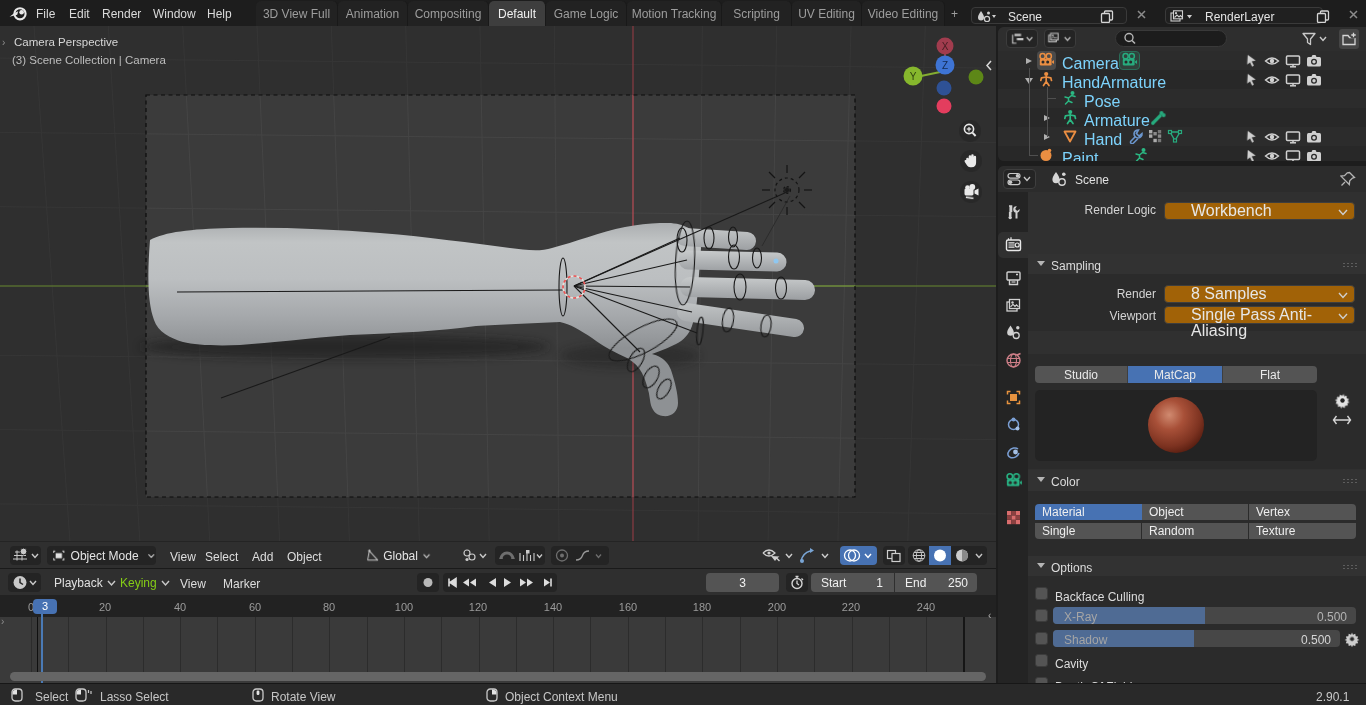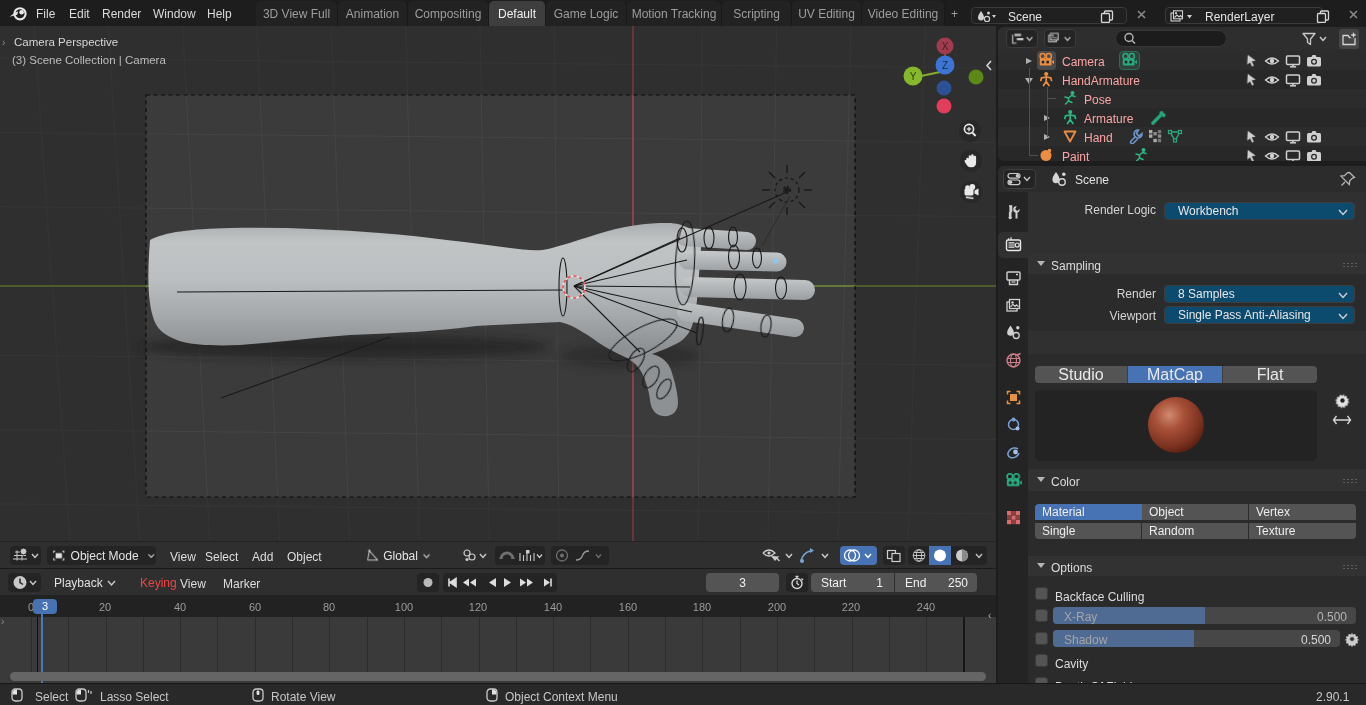--- a/index.html
+++ b/index.html
@@ -36,36 +36,36 @@
 
 
 #statusbar { position:absolute; left:0; top:683px; width:1366px; height:22px; background:#292929; border-top:1px solid #171717; }
 #statusbar .lbl { position:absolute; top:6px; font-size:12px; color:#c6c6c6; }
 
 
 #rightcol { position:absolute; left:996px; top:26px; width:370px; height:657px; background:#1d1d1d; }
 #outliner { position:absolute; left:2px; top:1px; width:368px; height:134px; background:#282828; border-radius:6px 0 0 6px; overflow:hidden;}
 #outlhead { position:absolute; left:0; top:0; width:368px; height:24px; background:#2e2e2e; }
 .orow { position:absolute; left:0; width:368px; height:19px; }
-.orow .nm { position:absolute; top:4px; font-size:12px; color:#fca5a5; }
+.orow .nm { position:absolute; top:4px; font-size:16px; color:#7dd3fc; }
 #props { position:absolute; left:2px; top:140px; width:368px; height:517px; background:#303030; border-radius:6px 0 0 0; overflow:hidden; }
 #prophead { position:absolute; left:0; top:0; width:368px; height:26px; background:#2c2c2c; }
 #ptabs { position:absolute; left:0; top:26px; width:30px; height:493px; background:#242424; }
 .pband { position:absolute; left:30px; width:338px; height:22px; background:#323232; }
 .pband .cap { position:absolute; left:23px; top:5px; font-size:12px; color:#dcdcdc; }
 .pband .tri { position:absolute; left:9px; top:7px; width:0; height:0; }
 .tri.open { border-left:4px solid transparent; border-right:4px solid transparent; border-top:5px solid #b5b5b5; }
 .tri.closed { border-top:4px solid transparent; border-bottom:4px solid transparent; border-left:5px solid #b5b5b5; }
 .grip { position:absolute; right:8px; top:8px; width:16px; height:6px;
   background-image:radial-gradient(#5d5d5d 34%, transparent 36%); background-size:4px 3px; }
 .pbody { position:absolute; left:30px; width:338px; background:#2b2b2b; }
 .plabel { position:absolute; font-size:12px; color:#d4d4d4; text-align:right; }
-.pdrop { position:absolute; height:18px; background:#0c4a6e; border:1px solid #3e3e3e; border-radius:4px;
-  color:#e6e6e6; font-size:12px; line-height:16px; padding-left:13px; }
-.btn3 { position:absolute; height:17px; background:#545454; color:#e9e9e9; font-size:16px;
+.pdrop { position:absolute; height:18px; background:#a16207; border:1px solid #3e3e3e; border-radius:4px;
+  color:#e6e6e6; font-size:16px; line-height:16px; padding-left:26px; }
+.btn3 { position:absolute; height:17px; background:#545454; color:#e9e9e9; font-size:12px;
   display:flex; align-items:center; justify-content:center; }
 .gbtn { position:absolute; height:16px; background:#545454; color:#eeeeee; font-size:12px; line-height:16px; padding-left:7px; }
 .blue { background:#4772b3 !important; }
 .checkbox { position:absolute; width:13px; height:13px; background:#545454; border-radius:3px; border:1px solid #3c3c3c;}
 .clabel { position:absolute; font-size:12px; color:#dddddd; }
 .slider { position:absolute; left:55px; width:302px; height:17px; background:#474747; border-radius:4px; overflow:hidden;}
 .slider .fill { position:absolute; left:0; top:0; height:17px; background:#4f6b94; }
 .slider .sl { position:absolute; left:11px; top:3px; font-size:12px; color:#a5a5a5; }
 .slider .sv { position:absolute; right:9px; top:3px; font-size:12px; color:#d5d5d5; }
 </style>
@@ -412,21 +412,21 @@
       <path d="M22,8 l3,3.5 3,-3.5" stroke="#c9c9c9" stroke-width="1.4" fill="none"></path>
     </svg>
   </div>
   <div class="hbtn" style="left:48px;width:70px;background:transparent">
     <span class="txt" style="margin-left:6px;color:#e0e0e0">Playback</span>
     <svg width="12" height="19" viewBox="0 0 12 19" style="margin-left:3px">
           <path d="M2,8 l3.5,4 3.5,-4" stroke="#c9c9c9" stroke-width="1.4" fill="none"></path>
         </svg>
   </div>
   <div class="hbtn" style="left:120px;width:58px;background:transparent">
-    <span class="txt" style="margin-left:20px;color:#ef4444">Keying</span>
+    <span class="txt" style="margin-left:0;color:#84cc16">Keying</span>
     <svg width="12" height="19" viewBox="0 0 12 19" style="margin-left:3px">
           <path d="M2,8 l3.5,4 3.5,-4" stroke="#c9c9c9" stroke-width="1.4" fill="none"></path>
         </svg>
   </div>
   <div class="hmenu" style="left:180px">View</div>
   <div class="hmenu" style="left:223px">Marker</div>
   <div class="abs" style="left:417px;top:4px;width:22px;height:19px;background:#242424;border-radius:4px">
     <svg width="22" height="19">
           <circle cx="11" cy="9.5" r="4.5" fill="#b9b9b9"></circle>
         </svg>

